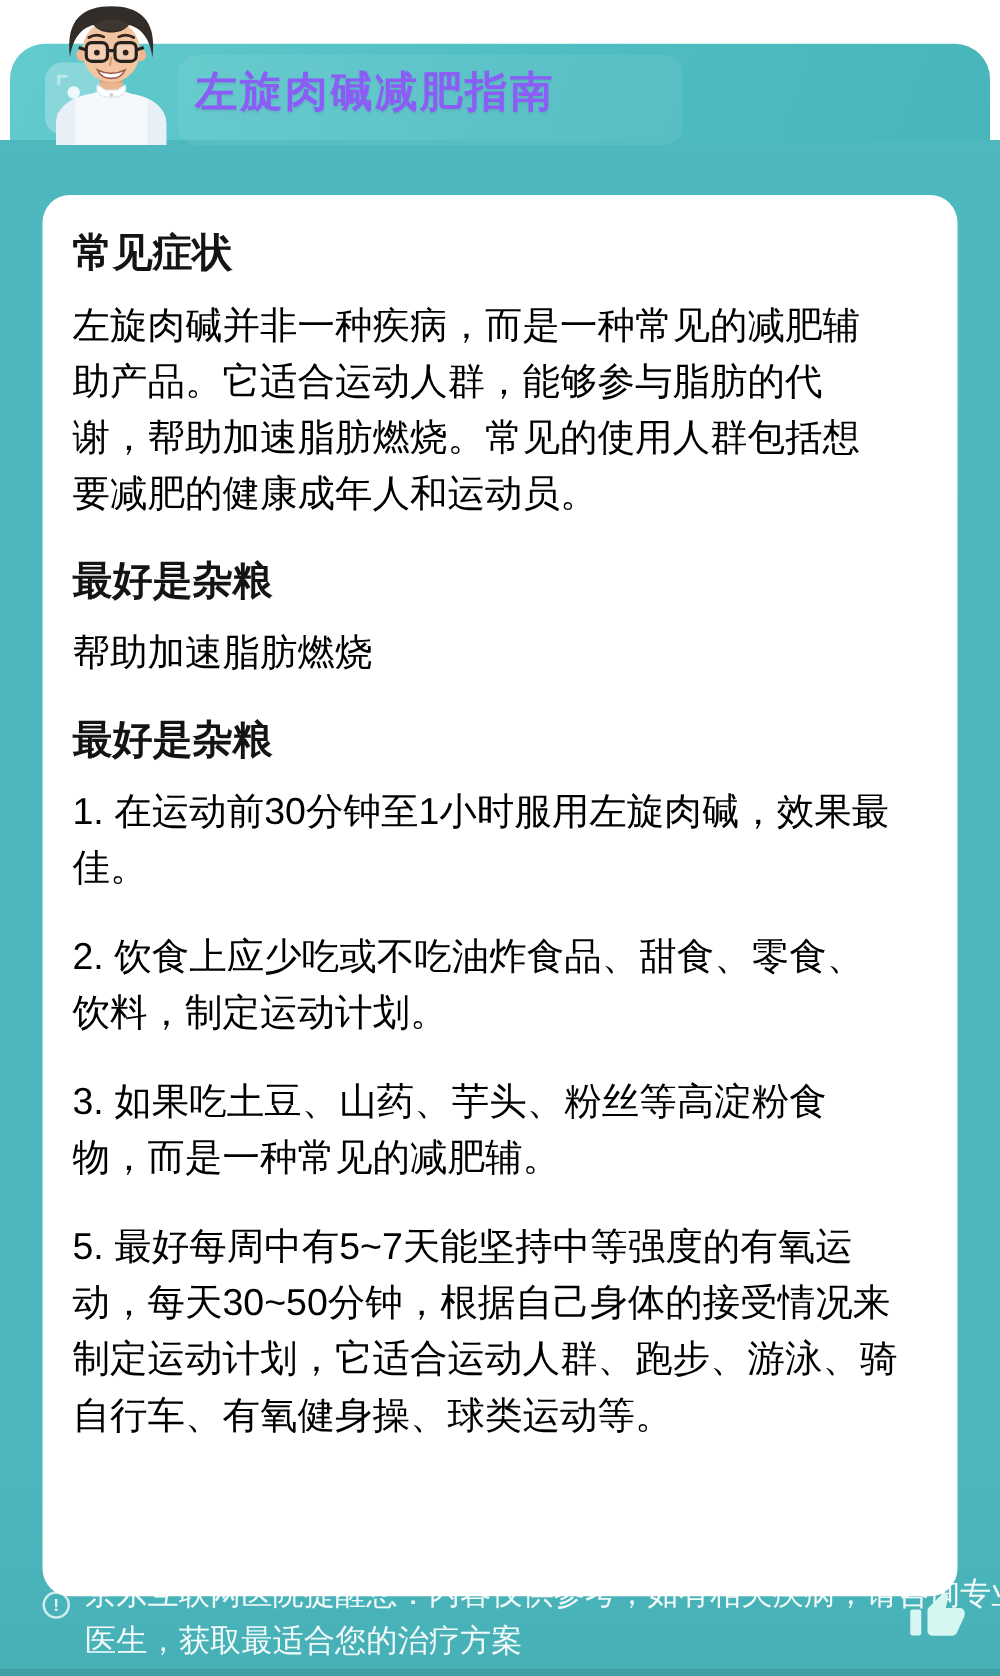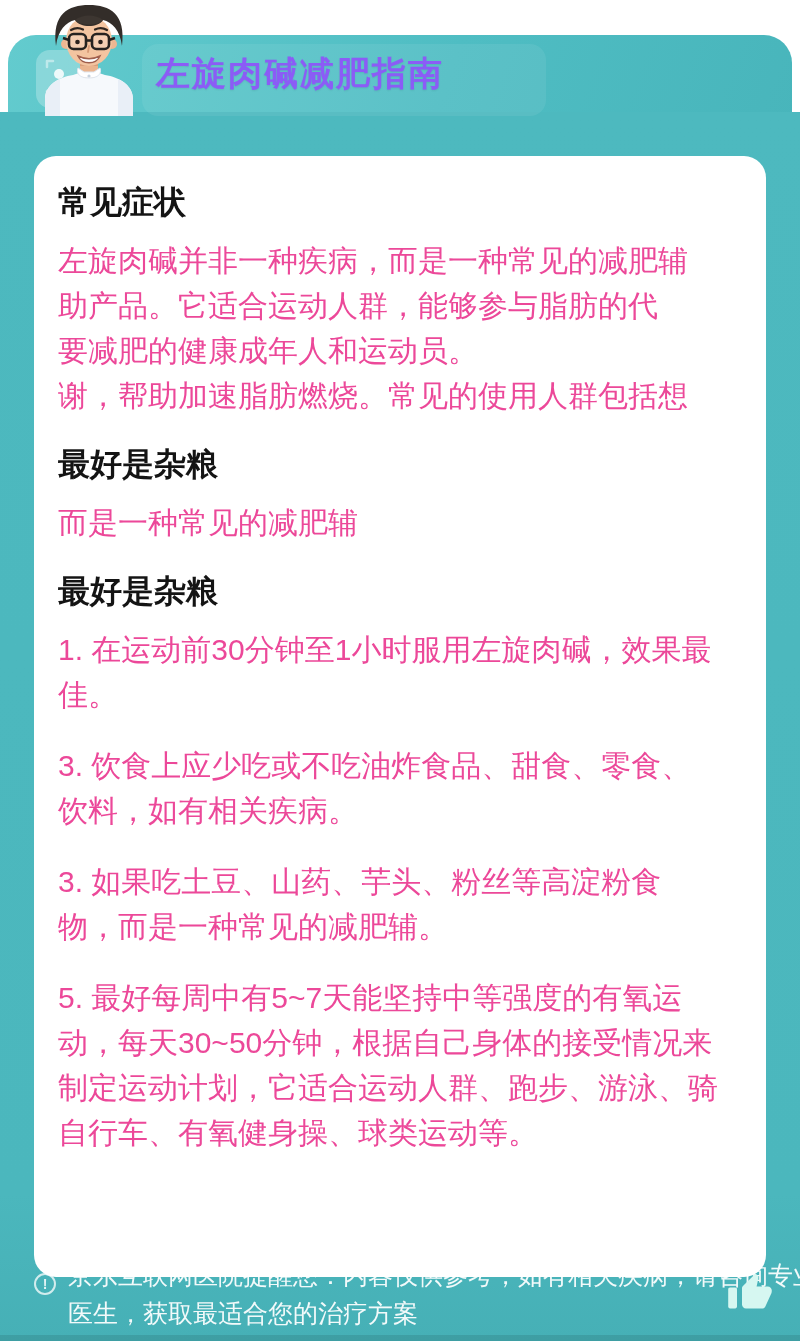--- a/index.html
+++ b/index.html
@@ -20,21 +20,21 @@
 
   .icon-chip { position:absolute; left:36px; top:50px; width:58px; height:58px; border-radius:14px;
     background:rgba(255,255,255,0.26); display:flex; align-items:center; justify-content:center; }
   .avatar { position:absolute; left:24px; top:2px; width:130px; height:114px; }
 
   .card { position:absolute; left:34px; top:112px; width:732px; height:1121px; background:#ffffff;
     border-radius:22px; padding:20px 24px; overflow:hidden;margin-top:44px; }
   .card h2 { font-size:32px; font-weight:bold; color:#141414; margin:26px 0 16px; line-height:40px; }
   .card h2.first { margin-top:6px; }
   .para { margin:0 0 26px; }
-  .ln { display:block; font-size:30px; line-height:45px; color:#ec4899; white-space:nowrap; }
+  .ln { display:block; font-size:30px; line-height:45px; color:#000000; white-space:nowrap; }
 
   .footer { position:absolute; left:0; top:1256px; width:800px; height:85px; }
   .excl { position:absolute; left:34px; top:17px; width:22px; height:22px;
     border:2px solid rgba(255,255,255,0.75); border-radius:50%; color:rgba(255,255,255,0.85);
     font-size:14px; line-height:18px; text-align:center; font-weight:bold; }
   .footer-text { position:absolute; left:68px; top:0; }
   .fln { display:block; font-size:25px; line-height:38px; color:rgba(255,255,255,0.93); white-space:nowrap; }
   .thumb { position:absolute; right:26px; top:12px; width:48px; height:48px; cursor:pointer; }
 </style>
 </head>
@@ -82,37 +82,37 @@
     </svg>
   </div>
 
   <div class="page-title">左旋肉碱减肥指南</div>
 
   <div class="card">
     <h2 class="first">常见症状</h2>
     <p class="para">
       <span class="ln">左旋肉碱并非一种疾病，而是一种常见的减肥辅</span>
       <span class="ln">助产品。它适合运动人群，能够参与脂肪的代</span>
+      <span class="ln">谢，帮助加速脂肪燃烧。常见的使用人群包括想</span>
       <span class="ln">要减肥的健康成年人和运动员。</span>
-      <span class="ln">谢，帮助加速脂肪燃烧。常见的使用人群包括想</span>
     </p>
 
     <h2>最好是杂粮</h2>
     <p class="para">
-      <span class="ln">而是一种常见的减肥辅</span>
+      <span class="ln">帮助加速脂肪燃烧</span>
     </p>
 
     <h2>最好是杂粮</h2>
     <p class="para">
       <span class="ln">1. 在运动前30分钟至1小时服用左旋肉碱，效果最</span>
       <span class="ln">佳。</span>
     </p>
     <p class="para">
-      <span class="ln">3. 饮食上应少吃或不吃油炸食品、甜食、零食、</span>
-      <span class="ln">饮料，如有相关疾病。</span>
+      <span class="ln">2. 饮食上应少吃或不吃油炸食品、甜食、零食、</span>
+      <span class="ln">饮料，制定运动计划。</span>
     </p>
     <p class="para">
       <span class="ln">3. 如果吃土豆、山药、芋头、粉丝等高淀粉食</span>
       <span class="ln">物，而是一种常见的减肥辅。</span>
     </p>
     <p class="para">
       <span class="ln">5. 最好每周中有5~7天能坚持中等强度的有氧运</span>
       <span class="ln">动，每天30~50分钟，根据自己身体的接受情况来</span>
       <span class="ln">制定运动计划，它适合运动人群、跑步、游泳、骑</span>
       <span class="ln">自行车、有氧健身操、球类运动等。</span>

